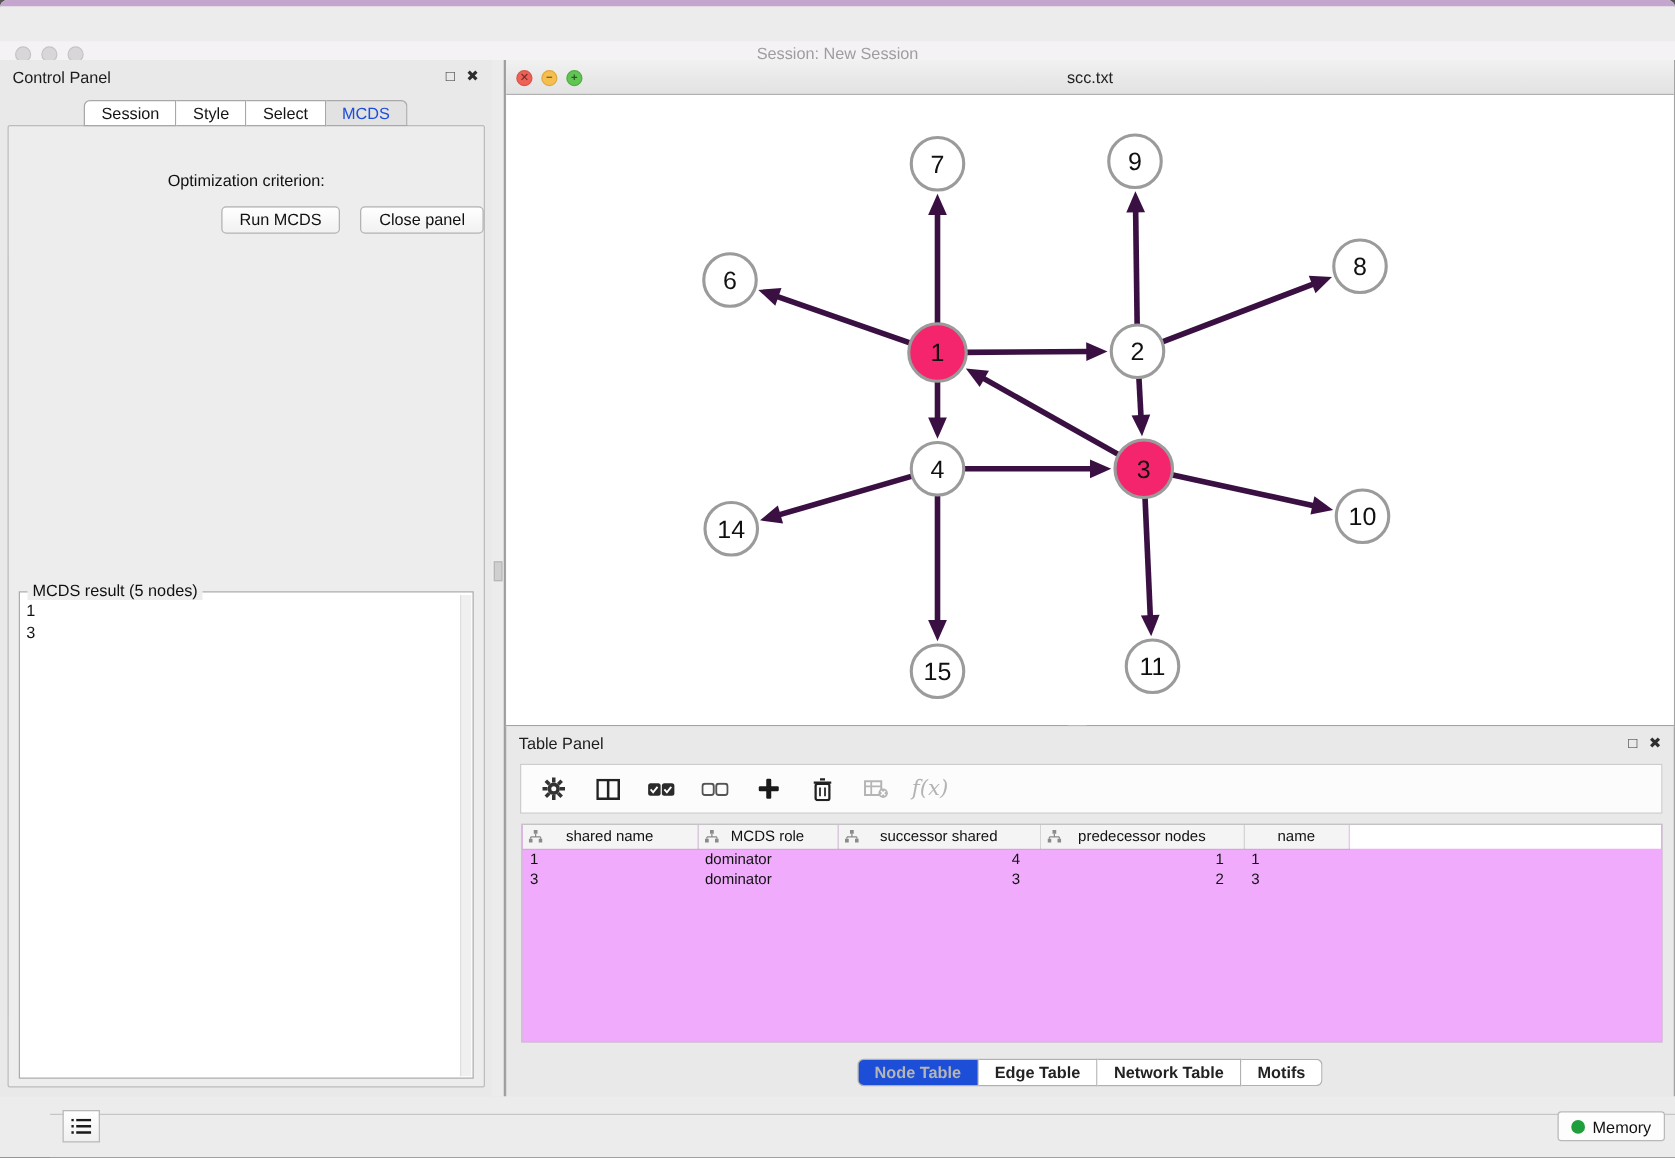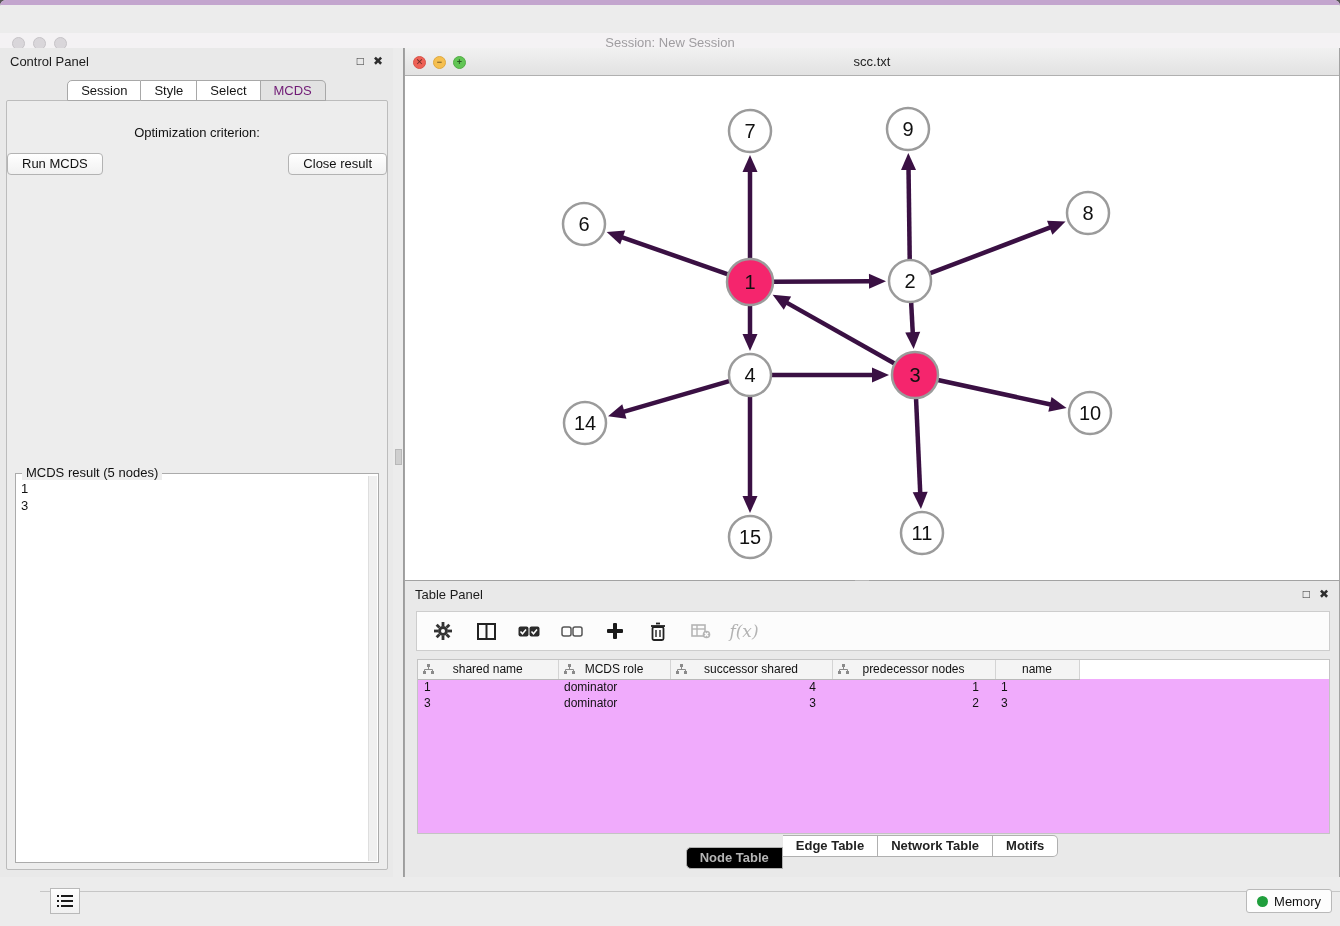--- a/index.html
+++ b/index.html
@@ -29,30 +29,30 @@
   .gutter-handle { position:absolute; right:1px; top:401px; width:7px; height:16px; background:#cfcfcf; border:1px solid #b8b8b8; }
 
   .panel-head { display:flex; align-items:center; height:26px; padding:0 10px; font-size:13px; color:#1c1c1c; }
   .panel-head .spacer { flex:1; }
   .mini-btn { font-size:12px; color:#2e2e2e; margin-left:9px; cursor:default; line-height:1; }
 
   .tabs-row { display:flex; justify-content:center; margin-top:6px; position:relative; z-index:2; }
   .tab { height:21px; line-height:19px; padding:0 13px; font-size:13px; color:#151515; background:#fff; border:1px solid #a8a8a8; border-left-width:0; }
   .tab:first-child { border-left-width:1px; border-radius:5px 0 0 0; }
   .tab:last-child { border-radius:0 5px 0 0; }
-  .tab.disabled-active { background:#e2e2e2; color:#701a75; }
+  .tab.disabled-active { background:#e2e2e2; color:#1d4ed8; }
 
   .cpanel-frame { position:absolute; left:6px; right:5px; top:52px; bottom:7px; border:1px solid #bcbcbc; border-radius:2px; background:#ededed; }
-  .opt-label { margin-top:24px; text-align:center; font-size:13px; color:#111; }
+  .opt-label { margin-top:36px; text-align:center; font-size:13px; color:#111; }
   .select { position:relative; margin:12px auto 0; width:312px; height:23px; background:#fff; border:1px solid #a6a6a6; border-radius:4px; font-size:13px; color:#111; line-height:21px; padding:0 22px 0 10px; }
   .select .chevs { position:absolute; right:7px; top:3px; display:flex; flex-direction:column; gap:2px; }
   .select .chevs span { width:0; height:0; border-left:4px solid transparent; border-right:4px solid transparent; }
   .chev-up { border-bottom:5px solid #5a5a5a; }
   .chev-dn { border-top:5px solid #5a5a5a; }
-  .btn-row { display:flex; justify-content:space-between; gap:16px; margin-top:13px; }
+  .btn-row { display:flex; justify-content:flex-end; gap:16px; margin-top:13px; }
   .pbtn { height:22px; padding:0 14px; font-size:13px; color:#111; background:linear-gradient(#ffffff,#f1f1f1); border:1px solid #b3b3b3; border-radius:4px; line-height:20px; }
 
   .fieldset { position:absolute; left:8px; right:8px; top:372px; bottom:6px; border:1px solid #ababab; background:#fff; }
   .fieldset .legend { position:absolute; top:-9px; left:6px; background:#ededed; padding:0 4px; font-size:13px; color:#111; }
   .result-text { position:absolute; left:0; top:4px; right:11px; bottom:0; font-size:13px; color:#111; line-height:17px; padding:2px 5px; white-space:pre; overflow:hidden; }
   .vscroll { position:absolute; right:1px; top:2px; bottom:1px; width:9px; background:#f0f0f0; border-left:1px solid #dedede; }
 
   
   .rightcol { position:absolute; left:404px; top:0; width:936px; height:829px; }
 
@@ -78,21 +78,21 @@
   .dtable th { height:19px; background:#f4f4f4; border-right:1px solid #d4d4d4; border-bottom:1px solid #b9b9b9; font-size:12px; font-weight:normal; color:#111; text-align:center; position:relative; }
   .dtable th.filler { background:#fff; border:none; }
   .dtable th .hicon { position:absolute; left:5px; top:4px; }
   .dtable td { height:16px; font-size:12px; color:#111; padding:0 6px; white-space:nowrap; overflow:hidden; }
   .dtable td.num { text-align:right; padding-right:16px; }
 
   .ttabs { position:absolute; left:0; right:0; bottom:8px; display:flex; justify-content:center; }
   .ttab { height:22px; line-height:20px; padding:0 13px; font-size:13px; font-weight:bold; color:#222; background:#fff; border:1px solid #b0b0b0; border-left-width:0; }
   .ttab:first-child { border-left-width:1px; border-radius:5px 0 0 5px; }
   .ttab:last-child { border-radius:0 5px 5px 0; }
-  .ttab.disabled-active { background:#000000; color:#b5b5b5;margin-top:12px; }
+  .ttab.disabled-active { background:#1d4ed8; color:#b5b5b5; }
 
   
   .statusbar { position:absolute; left:0; right:0; bottom:0; height:35px; background:#ececec; border-top:1px solid #c6c6c6; display:flex; align-items:center; padding:0 8px 16px 10px;margin-left:40px; }
   .list-btn { width:30px; height:26px; background:linear-gradient(#ffffff,#f0f0f0); border:1px solid #b9b9b9; display:flex; align-items:center; justify-content:center; }
   .mem-btn { margin-left:auto; height:24px; display:flex; align-items:center; gap:6px; padding:0 10px; background:#fdfdfd; border:1px solid #b9b9b9; border-radius:3px; font-size:13px; color:#111; }
   .mem-dot { width:11px; height:11px; border-radius:50%; background:#1f9e3c; }
 </style>
 </head>
 <body>
 
@@ -282,21 +282,21 @@
       <div class="tabs-row">
         <div class="tab">Session</div>
         <div class="tab">Style</div>
         <div class="tab">Select</div>
         <div class="tab disabled-active">MCDS</div>
       </div>
       <div class="cpanel-frame">
         <div class="opt-label">Optimization criterion:</div>
         <div class="btn-row">
           <button class="pbtn">Run MCDS</button>
-          <button class="pbtn">Close result</button>
+          <button class="pbtn">Close panel</button>
         </div>
         <div class="fieldset">
           <div class="legend">MCDS result (5 nodes)</div>
           <div class="result-text" id="result-text">1
 3</div>
           <div class="vscroll"></div>
         </div>
       </div>
     </div>
     <div class="gutter">

